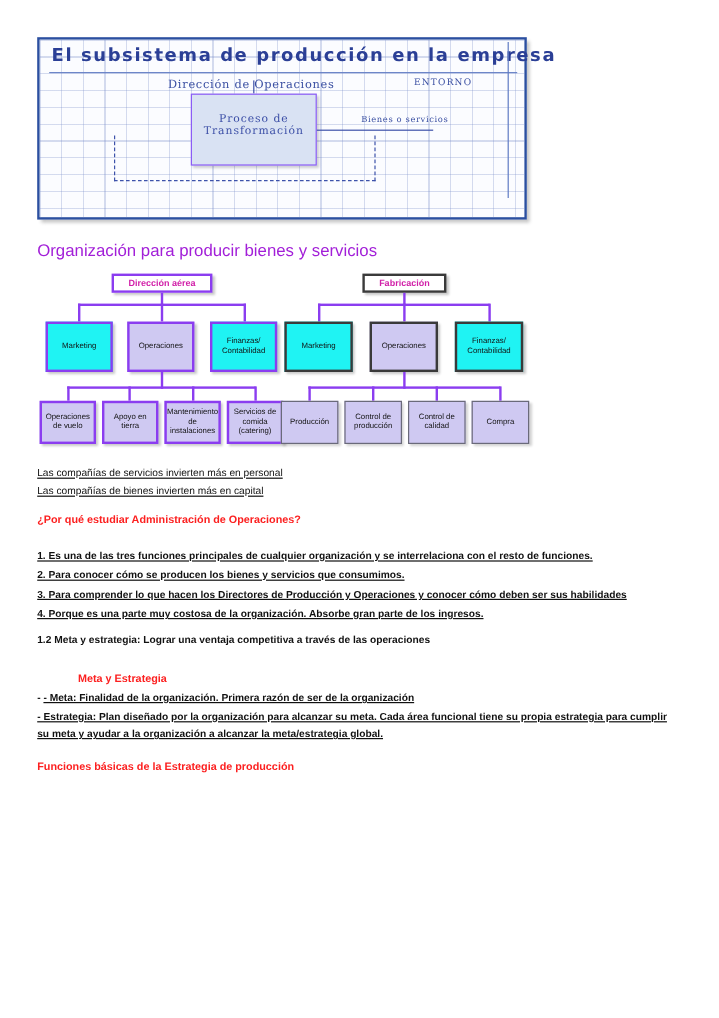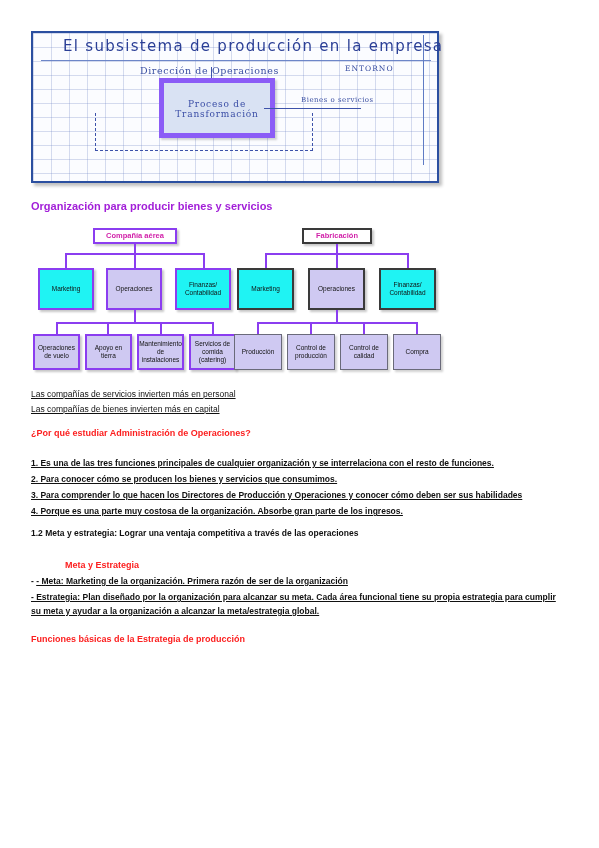--- a/index.html
+++ b/index.html
@@ -7,51 +7,51 @@
 
   
   .figure{position:absolute;left:31px;top:31px;width:408px;height:152px;
           background:#fbfcff;border:2px solid #2b4fa0;box-sizing:border-box;
           box-shadow:3px 3px 3px rgba(0,0,0,.25);}
   .grid{position:absolute;inset:0;
         background-image:
           repeating-linear-gradient(to right, rgba(120,140,200,.30) 0 1px, transparent 1px 18px),
           repeating-linear-gradient(to bottom, rgba(120,140,200,.30) 0 1px, transparent 1px 14px);}
   .fig-title{position:absolute;left:10px;top:4px;width:386px;height:22px;
-             color:#2b3f96;font-weight:normal;font-size:15px;letter-spacing:1.3px;
-             font-family:"DejaVu Sans",sans-serif;white-space:nowrap;margin-left:20px;}
+             color:#2b3f96;font-weight:bold;font-size:15px;letter-spacing:1.3px;
+             font-family:"DejaVu Sans",sans-serif;white-space:nowrap;}
   .fig-title-rule{position:absolute;left:8px;top:27px;width:390px;height:1px;background:#6d86c8;}
   .vline-right{position:absolute;left:390px;top:2px;width:1px;height:130px;background:#5f7bc4;}
 
   .lbl{position:absolute;color:#3a4fa2;font-family:"DejaVu Serif",serif;white-space:nowrap;}
   .dir-ops{left:107px;top:32px;font-size:9.5px;letter-spacing:.6px;}
   .entorno{left:312px;top:31px;font-size:7.5px;font-weight:normal;letter-spacing:1px;}
   .bienes{left:268px;top:63px;font-size:7px;letter-spacing:.5px;}
 
   .inputs{position:absolute;left:33px;top:44px;width:90px;}
   .inp{position:relative;height:13px;font-size:7px;color:#34409b;text-align:center;
        font-family:"DejaVu Serif",serif;letter-spacing:.3px;}
   .inp:after{content:"";position:absolute;left:0;right:0;bottom:0;height:1px;background:#4357ae;}
 
-  .proc{position:absolute;left:126px;top:45px;width:116px;height:60px;
-        background:#d9e2f3;border:5px solid #8b5cf6;box-sizing:border-box;
+  .proc{position:absolute;left:126px;top:45px;width:105px;height:60px;
+        background:#d9e2f3;border:1px solid #8b5cf6;box-sizing:border-box;
         box-shadow:2px 2px 2px rgba(0,0,0,.18);}
   .proc span{display:block;text-align:center;color:#3b4ea6;font-size:9px;
              font-family:"DejaVu Serif",serif;letter-spacing:.8px;}
   .proc span:first-child{margin-top:16px;}
 
   .arrow-out{position:absolute;left:231px;top:75px;width:97px;height:1px;background:#3d52aa;}
   .arrow-in-top{position:absolute;left:178px;top:34px;width:1px;height:11px;background:#3d52aa;}
   .fb-box{position:absolute;left:62px;top:80px;width:218px;height:38px;
           border:1px dashed #3d52aa;border-top:none;box-sizing:border-box;}
   .fb-text{position:absolute;left:96px;top:120px;width:215px;text-align:center;
            color:#3a4fa2;font-size:6.5px;line-height:8.5px;font-family:"DejaVu Serif",serif;}
 
   
-  .h-purple{position:absolute;left:31px;top:200px;font-size:11px;font-weight:bold;color:#a21fd8;}
+  .h-purple{position:absolute;left:31px;top:200px;font-size:14px;font-weight:normal;color:#a21fd8;}
   .h-red{position:absolute;font-size:9px;font-weight:bold;color:#fc2020;}
   .txt{position:absolute;font-size:8.5px;color:#111;}
   .u{text-decoration:underline;}
   .b{font-weight:bold;}
 
   
   .chart{position:absolute;top:228px;}
   .chart.left{left:31px;width:207px;}
   .chart.right{left:232px;width:213px;}
 
@@ -93,21 +93,21 @@
 
   <div class="arrow-out"></div>
   <div class="lbl bienes">Bienes o servicios</div>
 
   <div class="fb-box"></div>
 </div>
 
 <div class="h-purple">Organización para producir bienes y servicios</div>
 
 <div class="chart left">
-  <div class="node root left-root bp" style="left:62px;top:0;width:84px;">Compañía aérea</div>
+  <div class="node root left-root bp" style="left:62px;top:0;width:84px;">Dirección aérea</div>
 
   <div class="cn vseg" style="left:103px;top:16px;height:10px;"></div>
   <div class="cn hseg" style="left:34px;top:25px;width:140px;"></div>
   <div class="cn vseg" style="left:34px;top:25px;height:15px;"></div>
   <div class="cn vseg" style="left:103px;top:25px;height:15px;"></div>
   <div class="cn vseg" style="left:172px;top:25px;height:15px;"></div>
 
   <div class="node cyan bp" style="left:7px;top:40px;width:56px;height:42px;">Marketing</div>
   <div class="node lav bp" style="left:75px;top:40px;width:56px;height:42px;">Operaciones</div>
   <div class="node cyan bp" style="left:144px;top:40px;width:56px;height:42px;flex-direction:column;">
@@ -186,17 +186,17 @@
 <div class="h-red" style="left:31px;top:428px;">¿Por qué estudiar Administración de Operaciones?</div>
 
 <div class="txt u b" style="left:31px;top:458px;">1. Es una de las tres funciones principales de cualquier organización y se interrelaciona con el resto de funciones.</div>
 <div class="txt u b" style="left:31px;top:474px;">2. Para conocer cómo se producen los bienes y servicios que consumimos.</div>
 <div class="txt u b" style="left:31px;top:490px;">3. Para comprender lo que hacen los  Directores de Producción y Operaciones y conocer cómo deben ser sus habilidades</div>
 <div class="txt u b" style="left:31px;top:506px;">4. Porque es  una parte muy costosa de la organización. Absorbe gran parte de los ingresos.</div>
 
 <div class="txt b" style="left:31px;top:528px;">1.2 Meta y estrategia: Lograr una ventaja competitiva a través de las operaciones</div>
 
 <div class="h-red" style="left:65px;top:560px;">Meta y Estrategia</div>
-<div class="txt b" style="left:31px;top:576px;">-&nbsp;<span class="u">- Meta: Marketing de la organización. Primera razón de ser de la organización</span></div>
+<div class="txt b" style="left:31px;top:576px;">-&nbsp;<span class="u">- Meta: Finalidad de la organización. Primera razón de ser de la organización</span></div>
 <div class="txt u b" style="left:31px;top:592px;">- Estrategia: Plan diseñado por la organización para alcanzar su meta. Cada área funcional tiene su propia estrategia para cumplir</div>
 <div class="txt u b" style="left:31px;top:606px;">su meta y ayudar a la organización a alcanzar la meta/estrategia global.</div>
 
 <div class="h-red" style="left:31px;top:634px;">Funciones básicas de la Estrategia de producción</div>
 
 </body></html>

